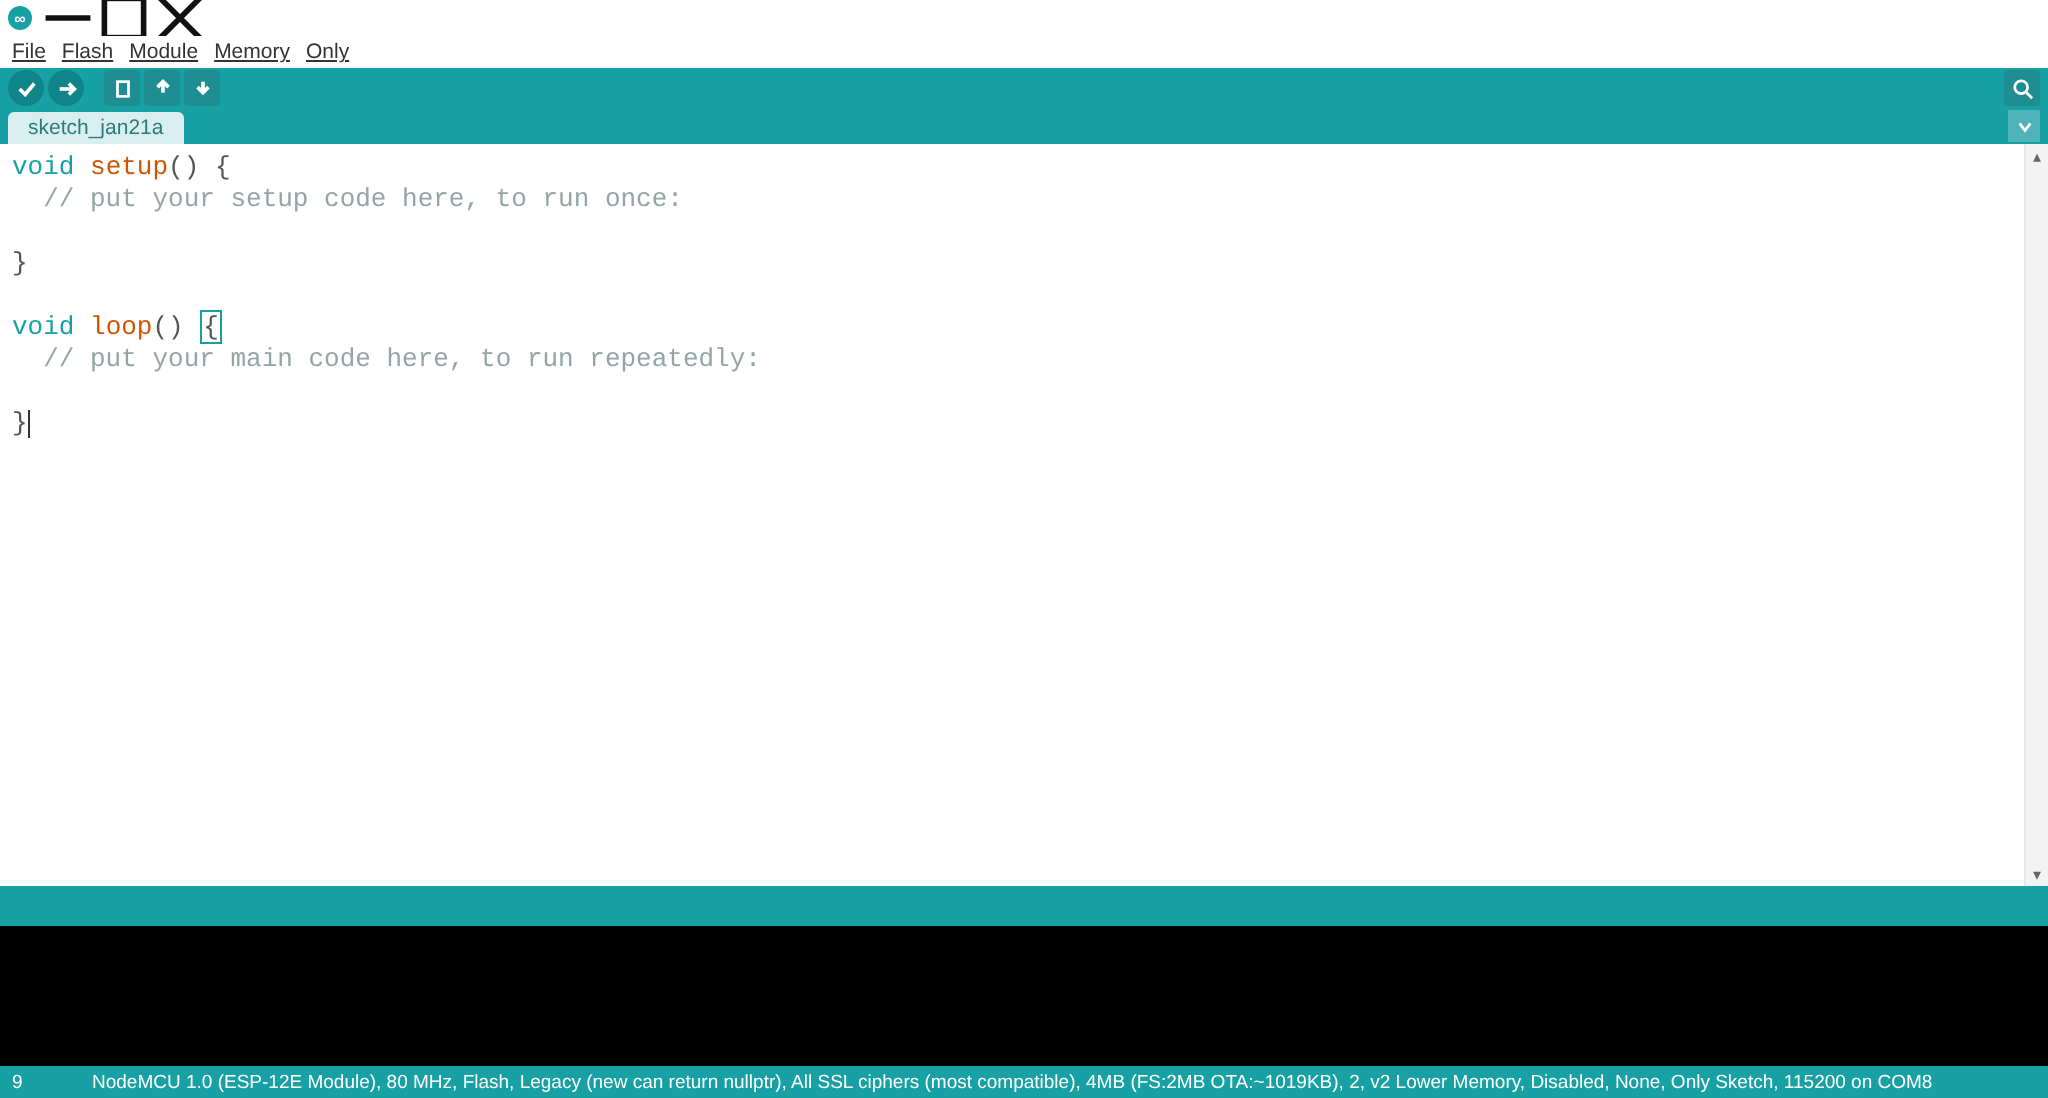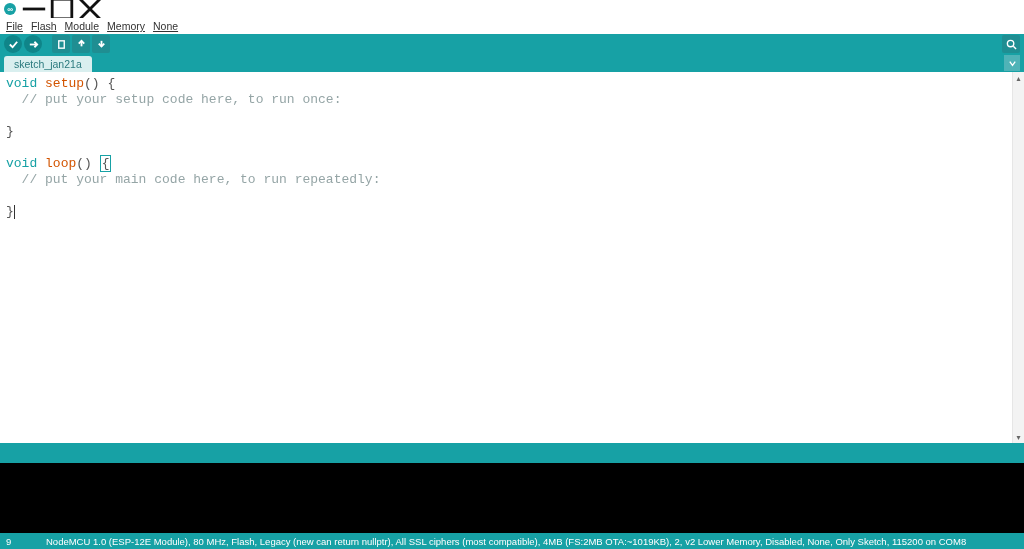--- a/index.html
+++ b/index.html
@@ -222,21 +222,21 @@
         <line x1="9" y1="1" x2="1" y2="9" stroke="currentColor" stroke-width="1"></line>
       </svg>
   </div>
 </div>
 
 <div class="menubar">
   <div class="menuitem">File</div>
   <div class="menuitem">Flash</div>
   <div class="menuitem">Module</div>
   <div class="menuitem">Memory</div>
-  <div class="menuitem">None</div>
+  <div class="menuitem">Only</div>
 </div>
 
 <div class="toolbar">
   <div class="tbtn round">
     <svg viewBox="0 0 12 12">
         <polyline points="2,6 5,9 10,3" fill="none" stroke="#fff" stroke-width="2"></polyline>
       </svg>
   </div>
   <div class="tbtn round">
     <svg viewBox="0 0 12 12">

